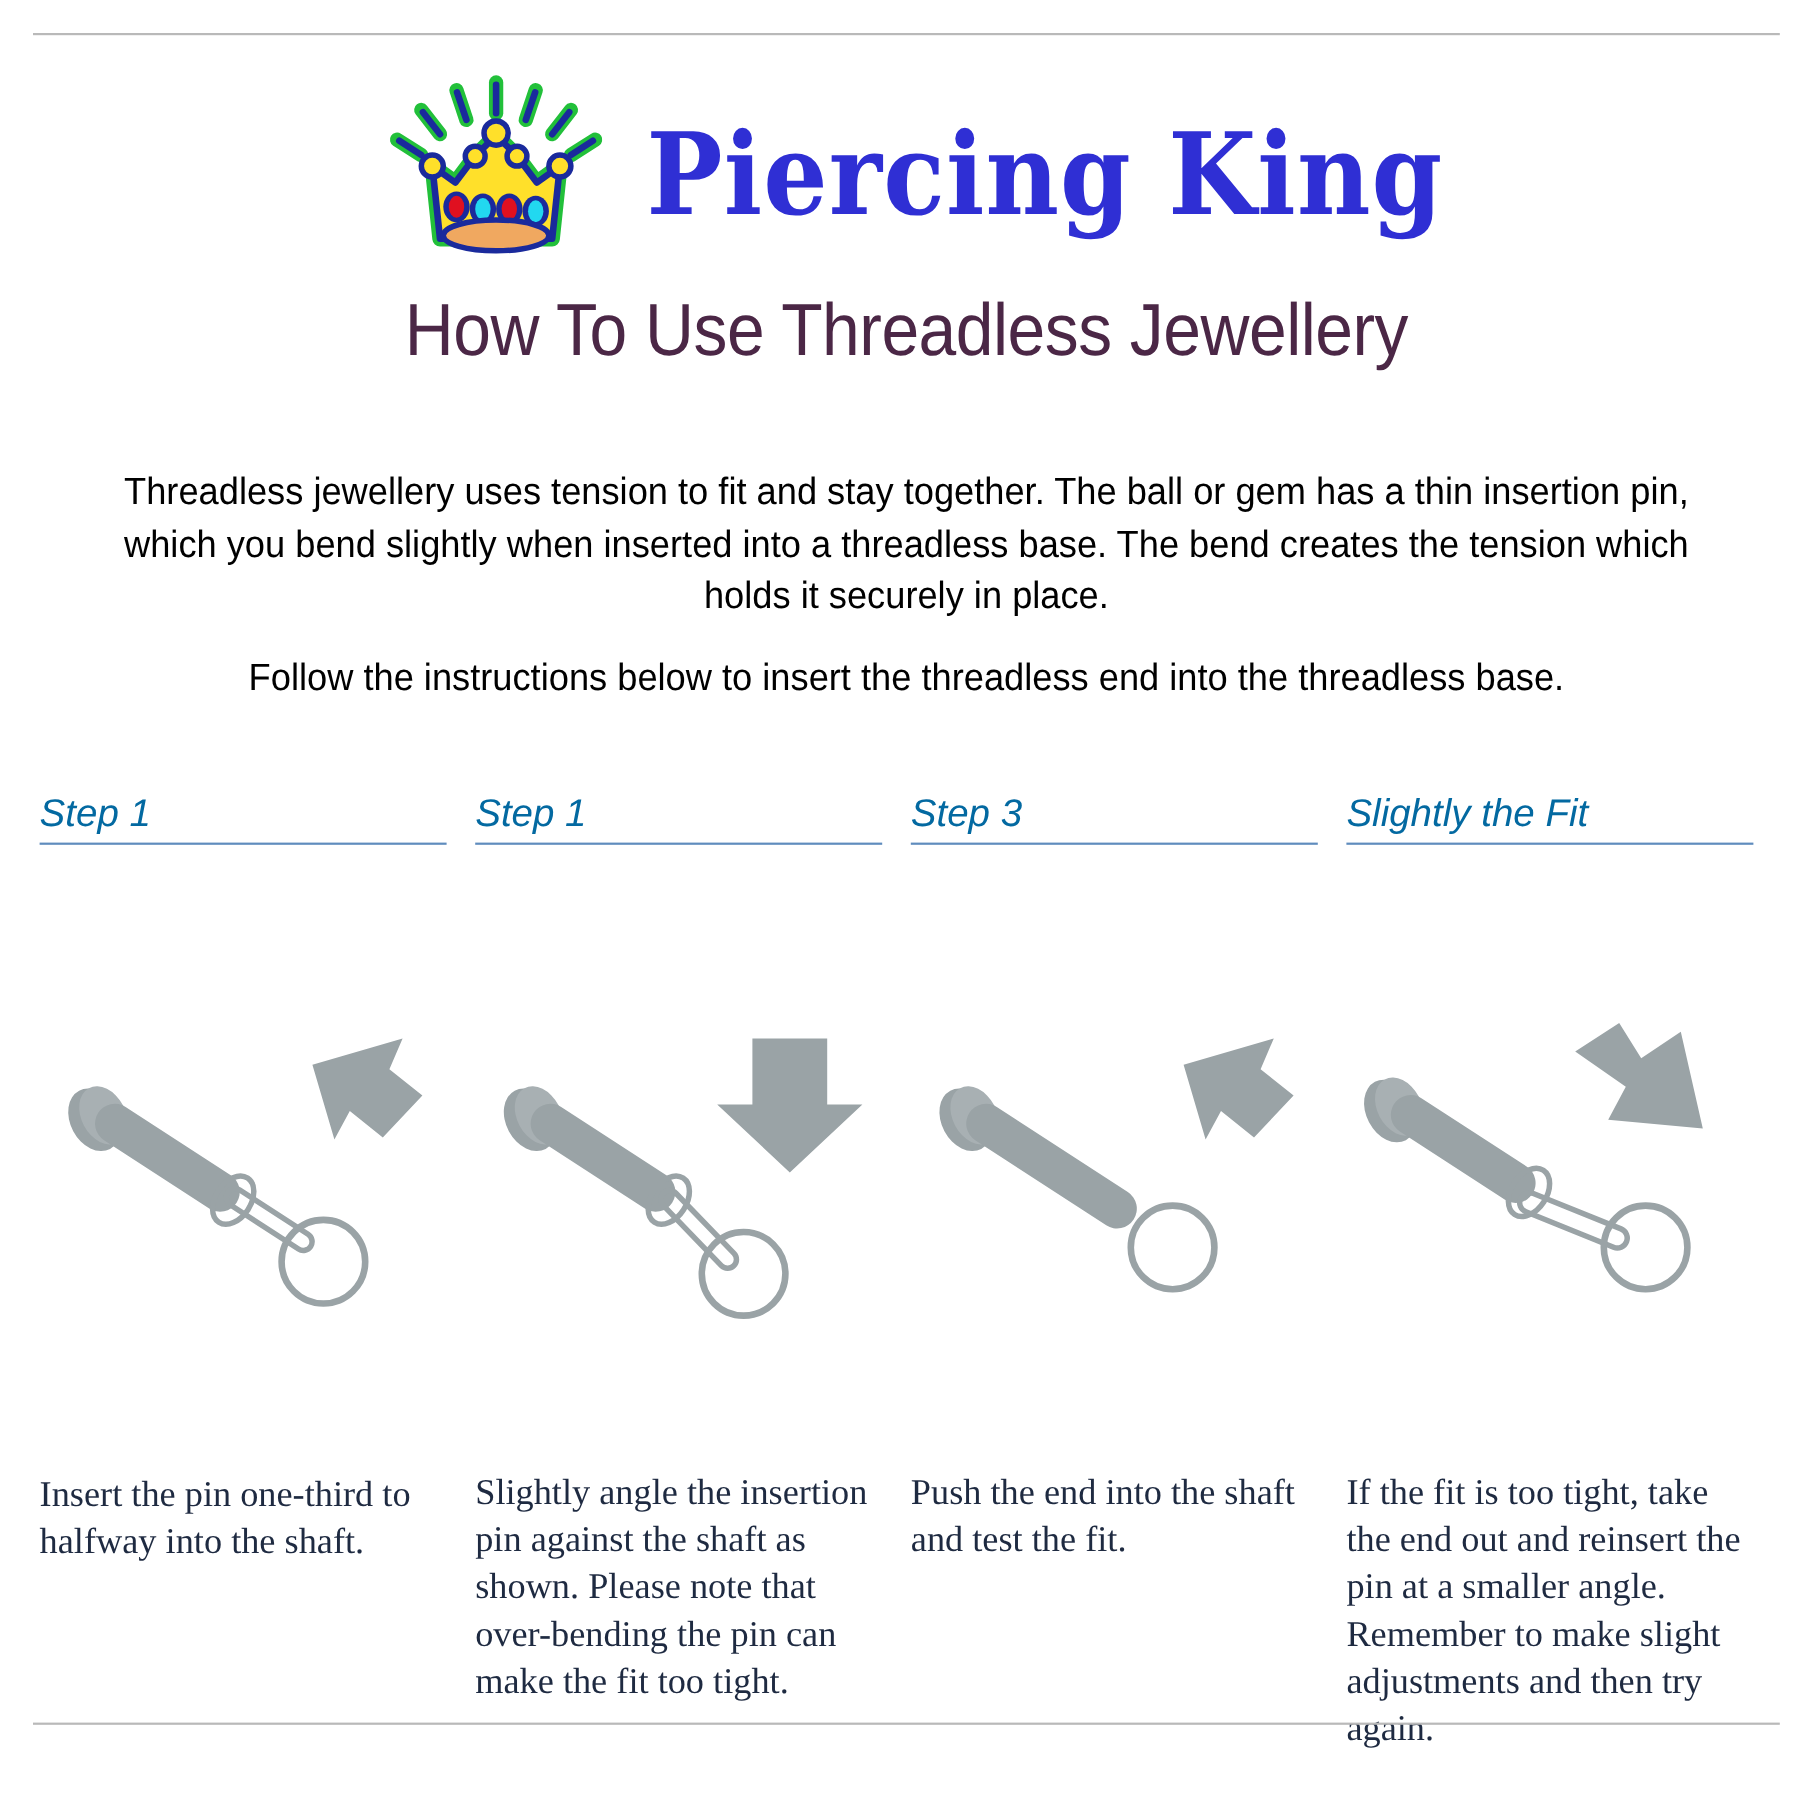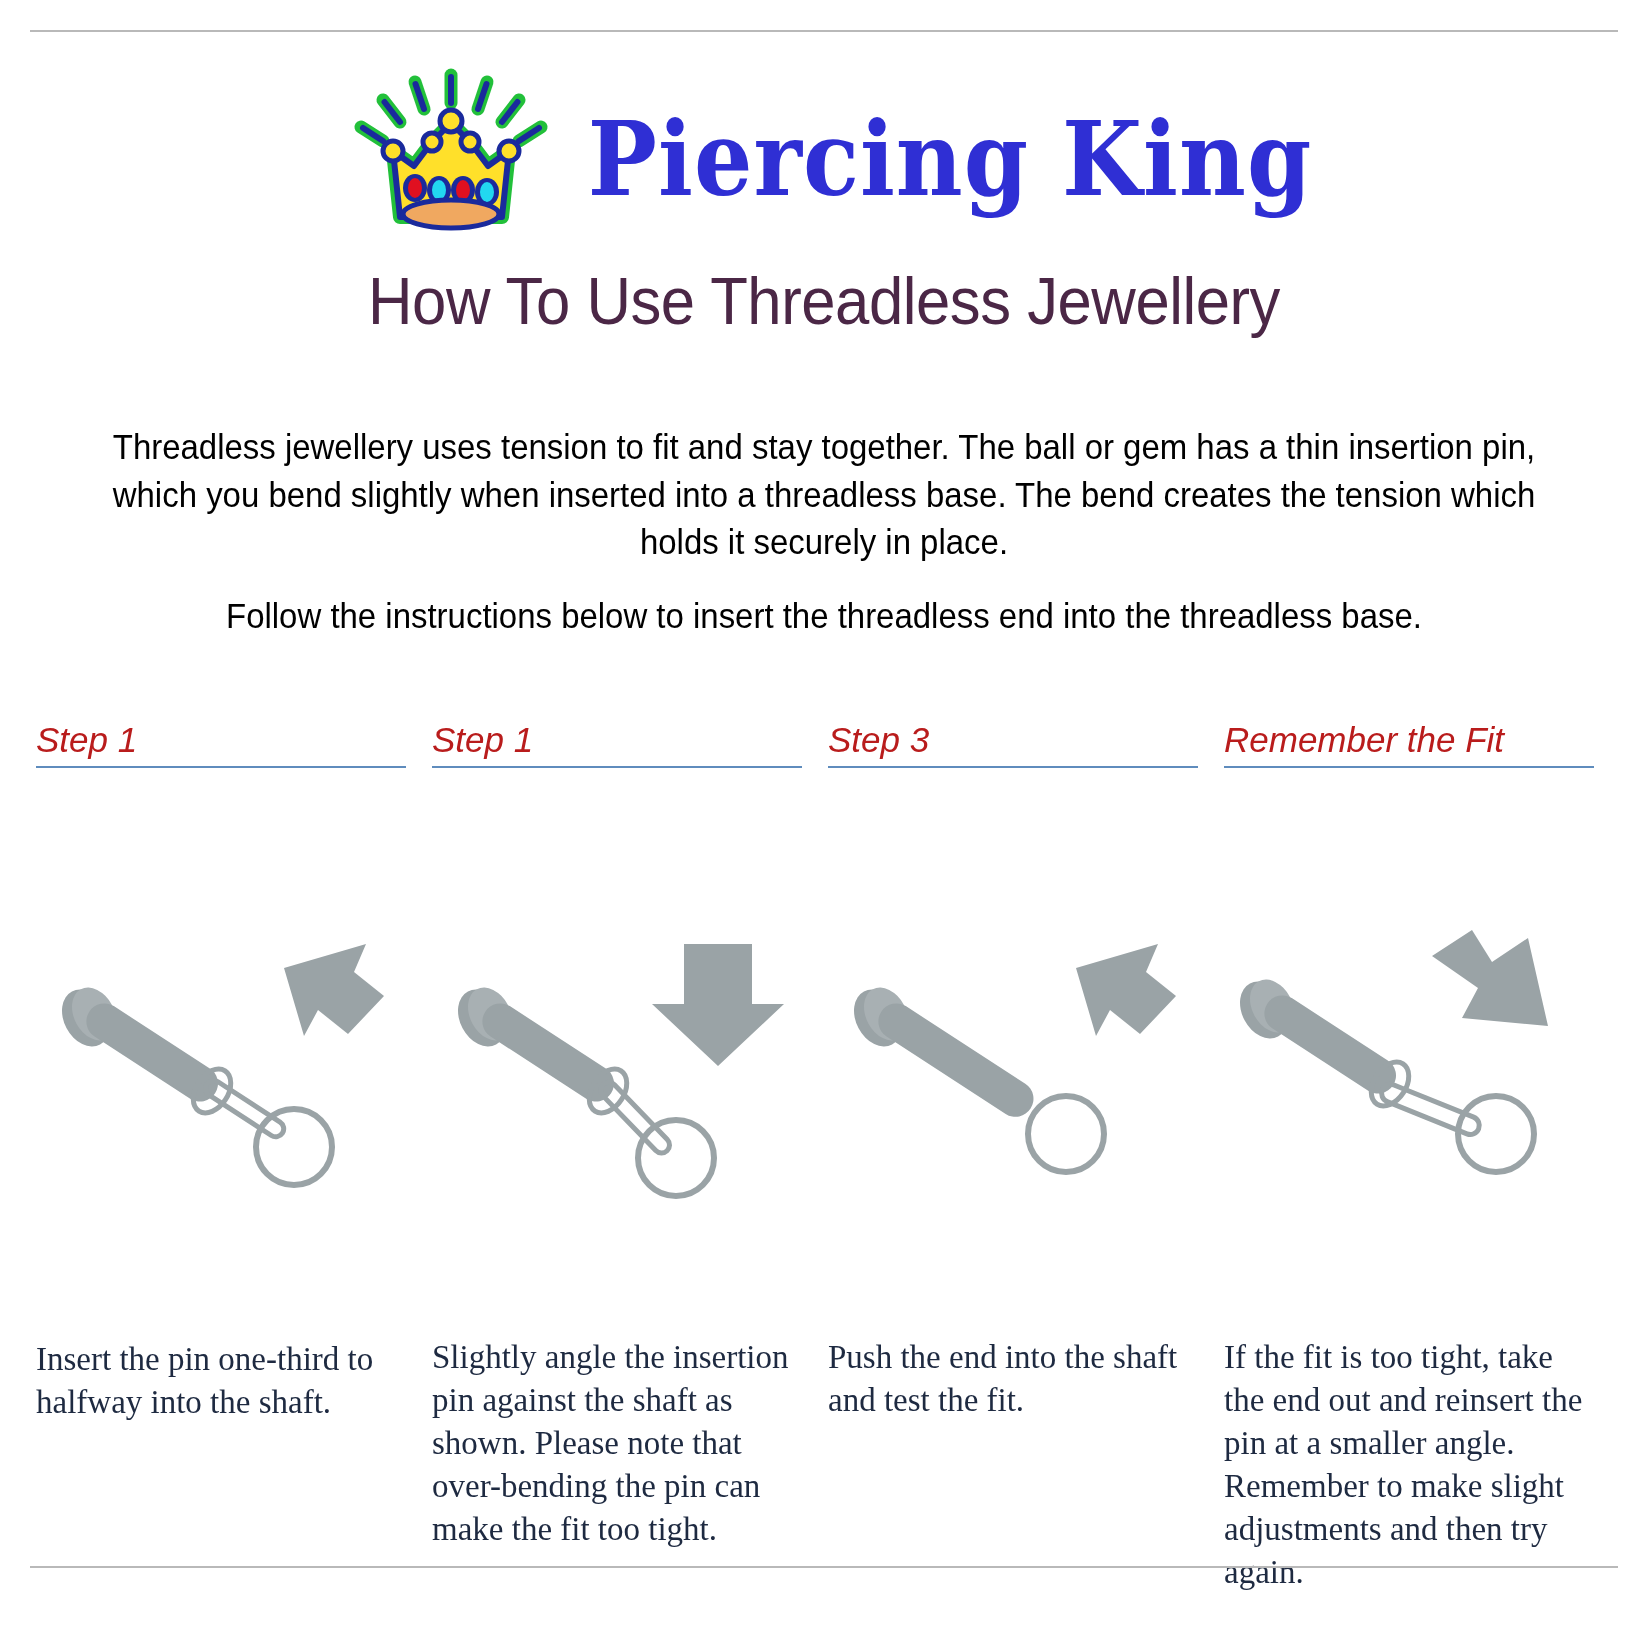--- a/index.html
+++ b/index.html
@@ -112,21 +112,21 @@
   }
   .step-col {
     width: 396px;
     box-sizing: border-box;
     padding-right: 26px;
   }
   .step-heading {
     font-family: "Liberation Sans", sans-serif;
     font-style: italic;
     font-size: 35px;
-    color: #b91c1c;
+    color: #0369a1;
     line-height: 1.15;
     padding-bottom: 6px;
     border-bottom: 2px solid #5f8cbd;
     width: 100%;
     box-sizing: border-box;
     white-space: nowrap;
   }
 
   
   .illus {
@@ -284,21 +284,21 @@
           </g>
 
           <path d="M248 62 L330 38 L318 66 L348 90 L312 128 L282 104 L268 130 Z" fill="#9aa3a6"></path>
         </svg>
       </div>
 
       <div class="step-caption">Push the end into the shaft and test the fit.</div>
     </div>
 
     <div class="step-col col-4">
-      <div class="step-heading">Remember the Fit</div>
+      <div class="step-heading">Slightly the Fit</div>
 
       <div class="illus">
         <svg viewBox="0 0 366 310" xmlns="http://www.w3.org/2000/svg">
           <g fill="#9aa3a6">
             <ellipse cx="40" cy="104" rx="22" ry="30" transform="rotate(-28 40 104)"></ellipse>
             <ellipse cx="48" cy="100" rx="20" ry="28" transform="rotate(-28 48 100)" fill="#a8b0b3"></ellipse>
             <g transform="rotate(33 50 102)">
               <rect x="42" y="84" width="150" height="36" rx="18"></rect>
             </g>
             <ellipse cx="166" cy="178" rx="16" ry="24" transform="rotate(33 166 178)" fill="none" stroke="#9aa3a6" stroke-width="5"></ellipse>

